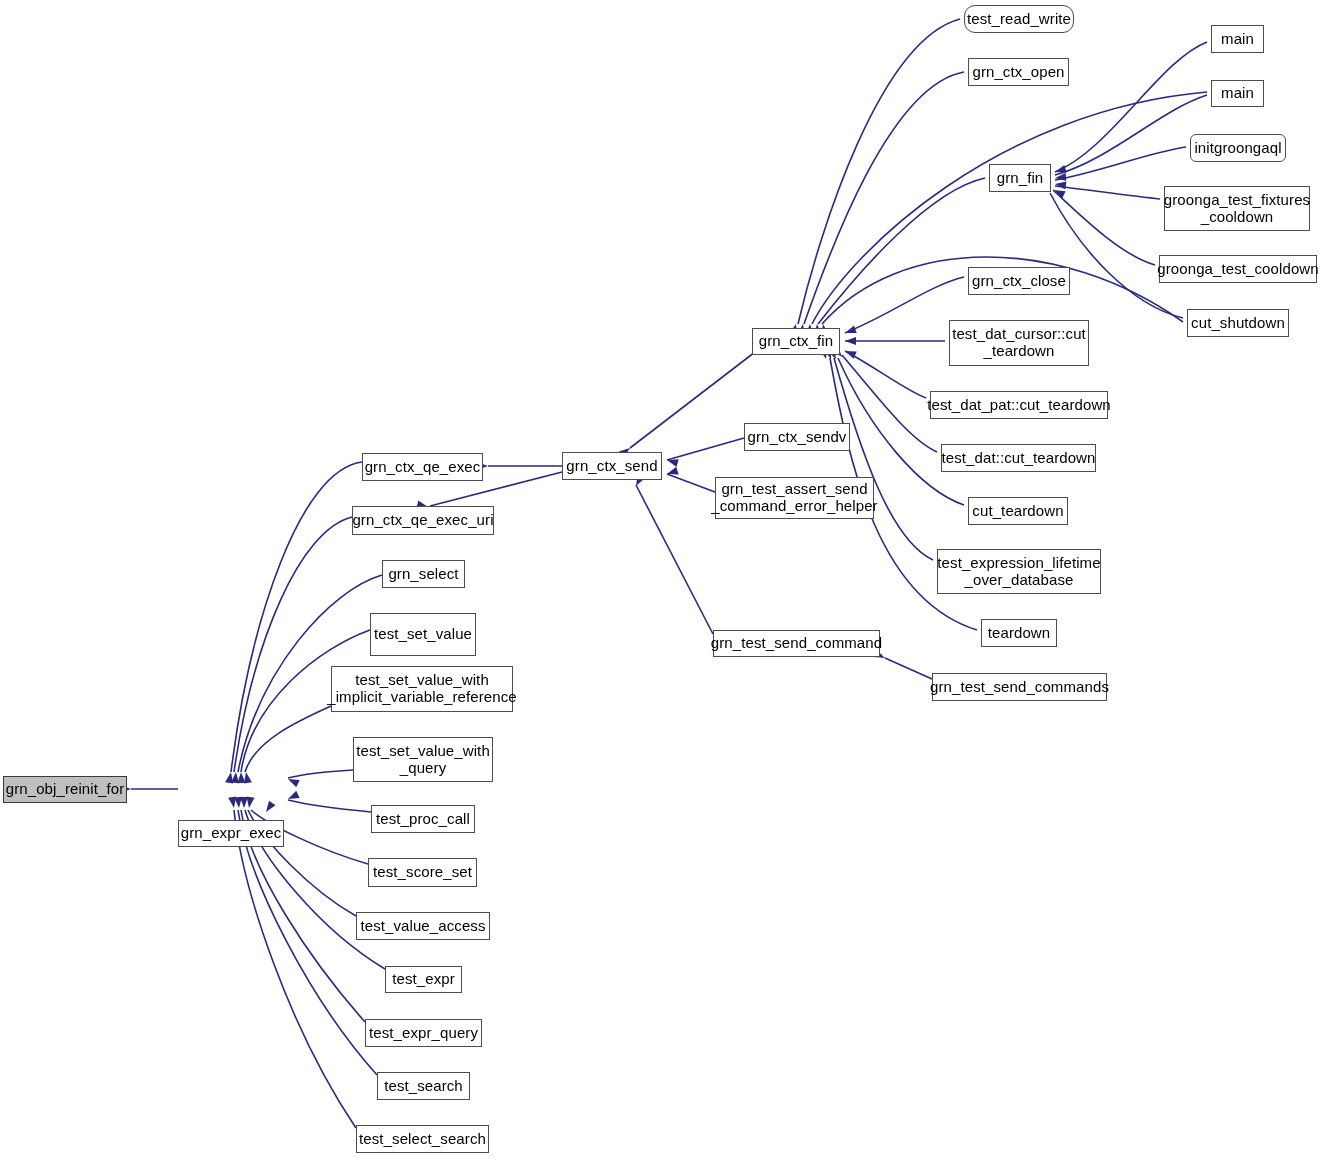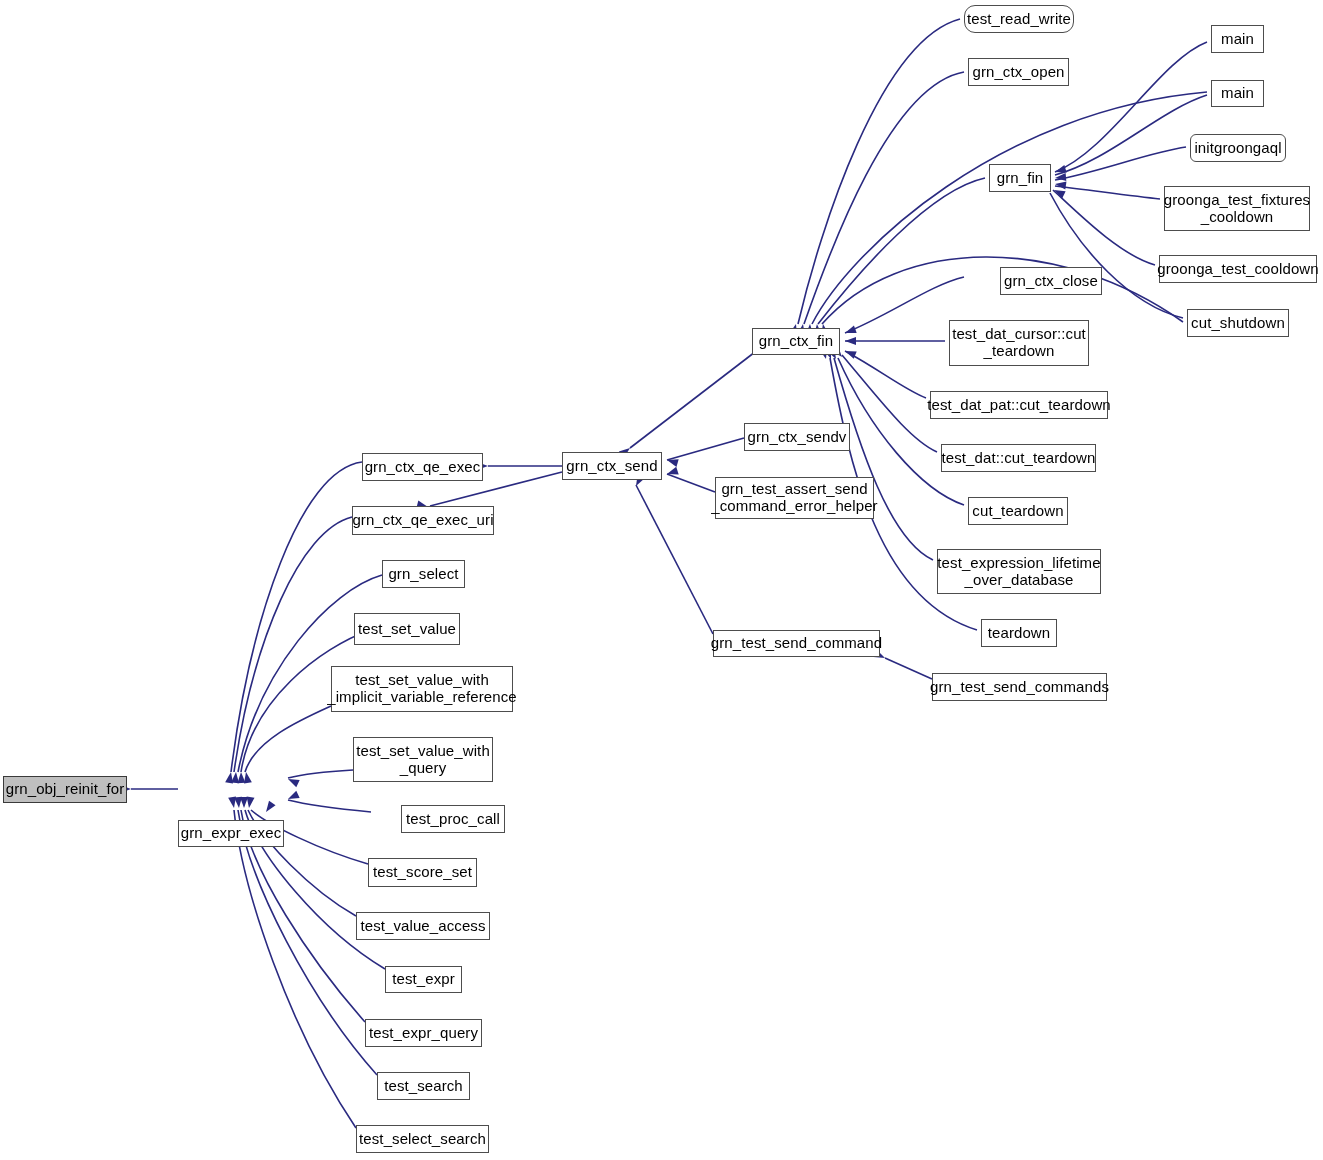--- a/index.html
+++ b/index.html
@@ -134,26 +134,26 @@
         <polygon class="edge-head" points="0,0 11,4 11,-4" transform="translate(1055,184) rotate(8)"></polygon>
         <polygon class="edge-head" points="0,0 11,4 11,-4" transform="translate(1054,190) rotate(26)"></polygon>
       </g>
   </svg>
   <div id="node-layer">
       <div class="node highlight" style="left: 3px; top: 776px; width: 124px; height: 27px;">grn_obj_reinit_for</div>
       <div class="node" style="left: 178px; top: 776px; width: 106px; height: 27px; margin-top: 44px;">grn_expr_exec</div>
       <div class="node" style="left: 362px; top: 453px; width: 121px; height: 28px;">grn_ctx_qe_exec</div>
       <div class="node" style="left: 352px; top: 506px; width: 142px; height: 29px;">grn_ctx_qe_exec_uri</div>
       <div class="node" style="left: 382px; top: 560px; width: 83px; height: 28px;">grn_select</div>
-      <div class="node" style="left: 354px; top: 613px; width: 106px; height: 32px;">test_set_value</div>
+      <div class="node" style="left: 370px; top: 613px; width: 106px; height: 43px;">test_set_value</div>
       <div class="node" style="left: 331px; top: 666px; width: 182px; height: 46px;">test_set_value_with
 _implicit_variable_reference</div>
       <div class="node" style="left: 353px; top: 737px; width: 140px; height: 45px;">test_set_value_with
 _query</div>
-      <div class="node" style="left: 371px; top: 805px; width: 104px; height: 28px; margin-left: 30px;">test_proc_call</div>
+      <div class="node" style="left: 371px; top: 805px; width: 104px; height: 28px;">test_proc_call</div>
       <div class="node" style="left: 368px; top: 858px; width: 109px; height: 29px;">test_score_set</div>
       <div class="node" style="left: 356px; top: 912px; width: 134px; height: 28px;">test_value_access</div>
       <div class="node" style="left: 385px; top: 966px; width: 77px; height: 27px;">test_expr</div>
       <div class="node" style="left: 365px; top: 1019px; width: 117px; height: 28px;">test_expr_query</div>
       <div class="node" style="left: 377px; top: 1072px; width: 93px; height: 28px;">test_search</div>
       <div class="node" style="left: 356px; top: 1125px; width: 133px; height: 28px;">test_select_search</div>
       <div class="node" style="left: 562px; top: 452px; width: 100px; height: 28px;">grn_ctx_send</div>
       <div class="node" style="left: 744px; top: 423px; width: 106px; height: 28px;">grn_ctx_sendv</div>
       <div class="node" style="left: 715px; top: 477px; width: 159px; height: 42px;">grn_test_assert_send
 _command_error_helper</div>
@@ -163,21 +163,21 @@
       <div class="node" style="left: 964px; top: 5px; width: 110px; height: 28px; border-radius: 11px;">test_read_write</div>
       <div class="node" style="left: 968px; top: 58px; width: 101px; height: 28px;">grn_ctx_open</div>
       <div class="node" style="left: 989px; top: 164px; width: 62px; height: 28px;">grn_fin</div>
       <div class="node" style="left: 1211px; top: 25px; width: 53px; height: 28px;">main</div>
       <div class="node" style="left: 1211px; top: 80px; width: 53px; height: 27px;">main</div>
       <div class="node" style="left: 1190px; top: 134px; width: 96px; height: 28px; border-radius: 6px;">initgroongaql</div>
       <div class="node" style="left: 1164px; top: 186px; width: 146px; height: 45px;">groonga_test_fixtures
 _cooldown</div>
       <div class="node" style="left: 1159px; top: 255px; width: 158px; height: 28px;">groonga_test_cooldown</div>
       <div class="node" style="left: 1187px; top: 309px; width: 102px; height: 28px;">cut_shutdown</div>
-      <div class="node" style="left: 968px; top: 267px; width: 102px; height: 28px; margin-left: 32px;">grn_ctx_close</div>
+      <div class="node" style="left: 968px; top: 267px; width: 102px; height: 28px;">grn_ctx_close</div>
       <div class="node" style="left: 949px; top: 320px; width: 140px; height: 46px;">test_dat_cursor::cut
 _teardown</div>
       <div class="node" style="left: 930px; top: 391px; width: 178px; height: 28px;">test_dat_pat::cut_teardown</div>
       <div class="node" style="left: 941px; top: 444px; width: 155px; height: 28px;">test_dat::cut_teardown</div>
       <div class="node" style="left: 968px; top: 497px; width: 100px; height: 28px;">cut_teardown</div>
       <div class="node" style="left: 937px; top: 549px; width: 164px; height: 45px;">test_expression_lifetime
 _over_database</div>
       <div class="node" style="left: 981px; top: 619px; width: 76px; height: 28px;">teardown</div>
     </div>
 </div>

